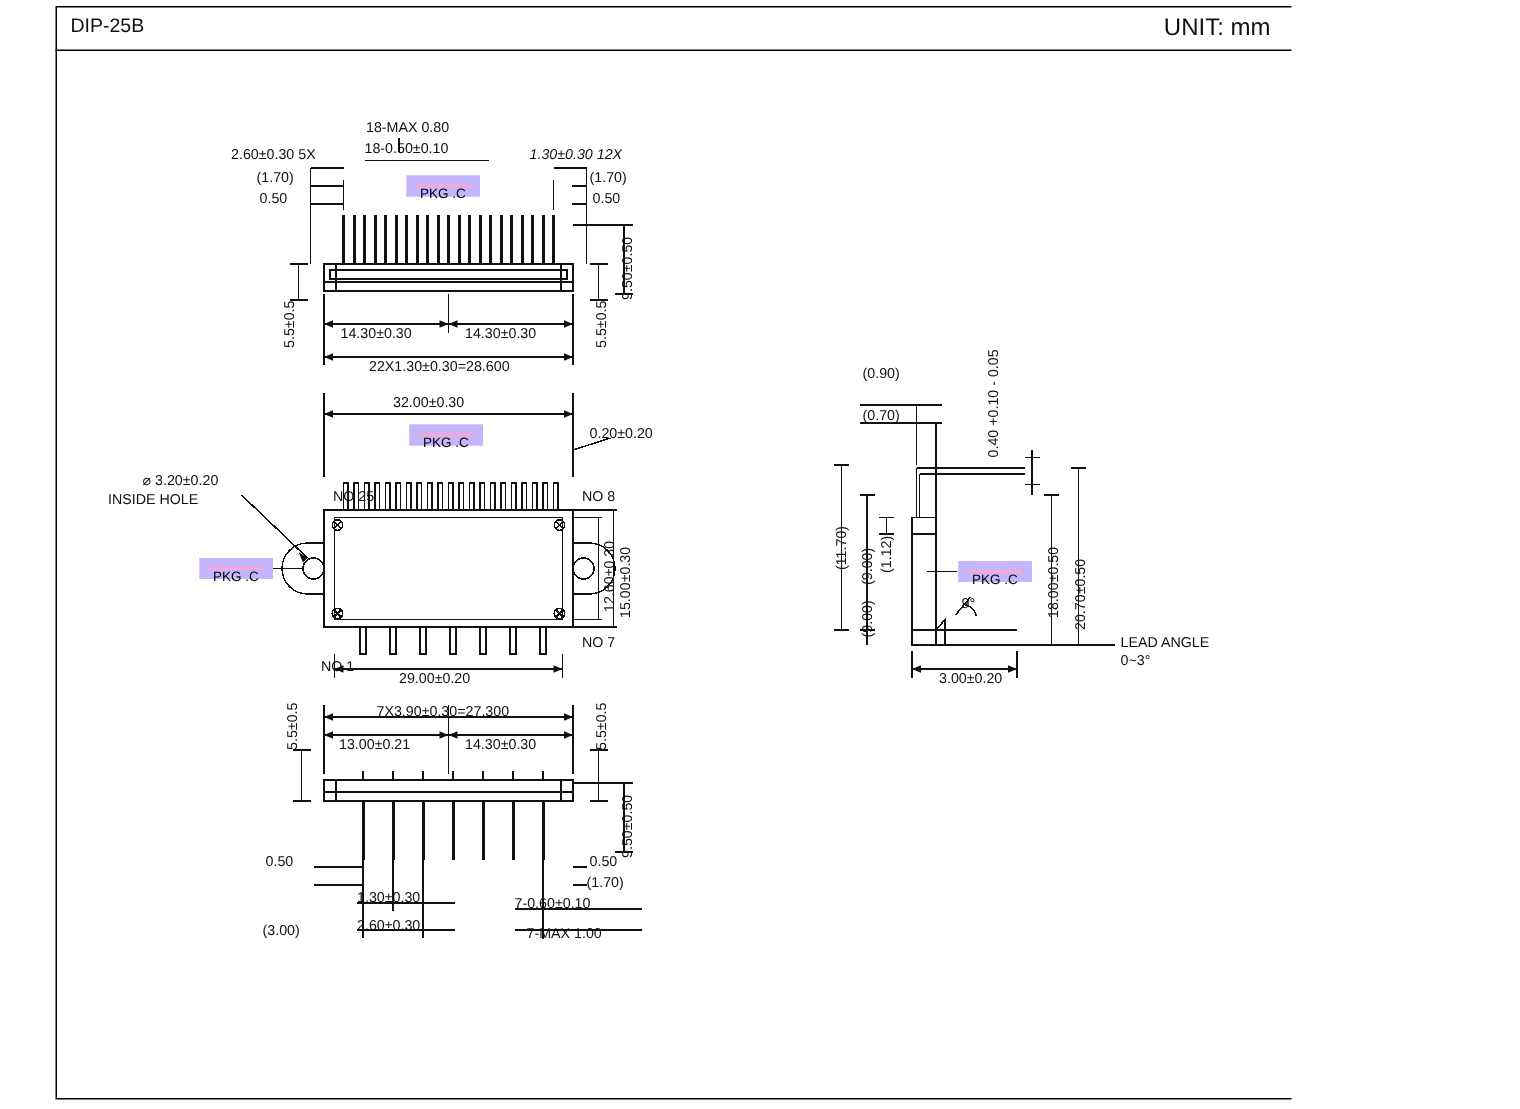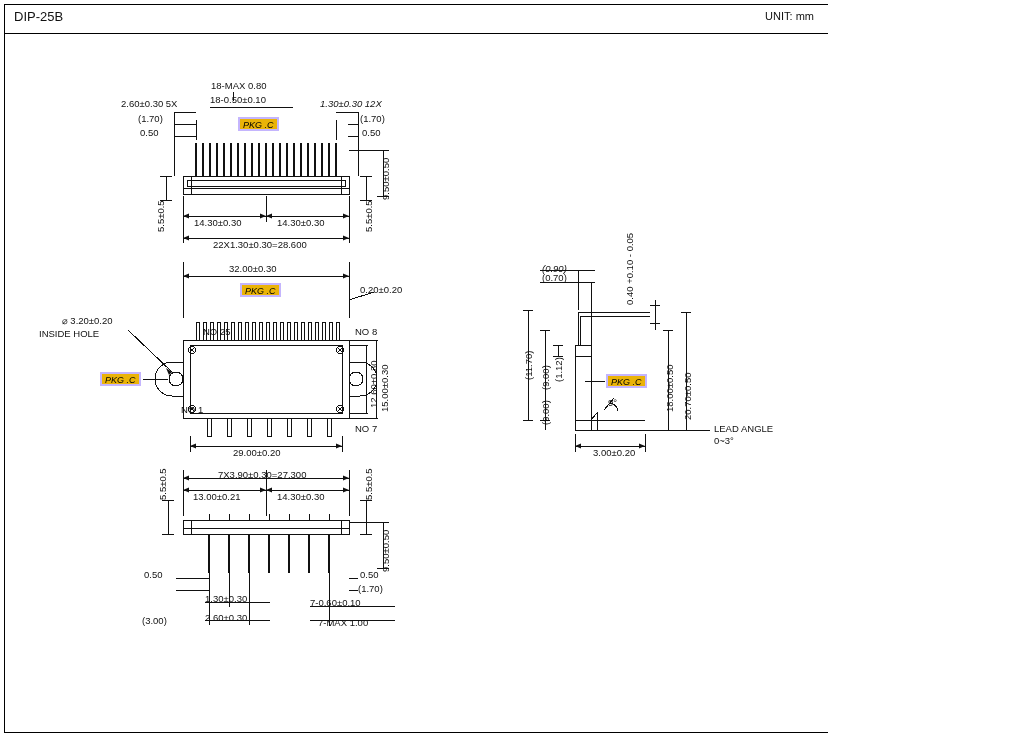--- a/index.html
+++ b/index.html
@@ -1,24 +1,24 @@
 <!DOCTYPE html>
 <html><head>
 <meta charset="utf-8">
 <style>
   html,body{margin:0;padding:0;background:#ffffff;}
   body{font-family:"Liberation Sans", sans-serif;}
-  #page{position:relative;width:828px;height:739px;background:#fff;overflow:hidden;}
+  #page{position:relative;width:828px;height:739px;background:#fff;overflow:hidden;margin-left:33px;}
   .frame{position:absolute;left:4px;top:4px;width:1003px;height:729px;border:1.5px solid #000;box-sizing:border-box;}
   .titlebar{position:absolute;left:4px;top:4px;width:1003px;height:30px;border-bottom:1.5px solid #000;box-sizing:border-box;}
   .title-left{position:absolute;left:14px;top:9px;font-size:13px;color:#111;}
-  .title-right{position:absolute;right:14px;top:10px;font-size:11px;color:#111;}
+  .title-right{position:absolute;right:14px;top:10px;font-size:16px;color:#111;}
   .lbl{position:absolute;font-size:9.5px;color:#111;white-space:nowrap;line-height:1.05;}
   .rot90{transform-origin:0 0;transform:rotate(-90deg);}
-  .ctrl{position:absolute;border:2px solid #c4b5fd;box-sizing:border-box;font-size:9px;padding:0 3px;line-height:12px;height:14px;background:#eab308;font-style:italic;}
+  .ctrl{position:absolute;border:6px solid #c4b5fd;box-sizing:border-box;font-size:9px;padding:0 3px;line-height:12px;height:14px;background:#f9a8d4;}
   svg{position:absolute;left:0;top:0;overflow:visible;}
 </style>
 </head>
 <body>
 
 <div id="page">
 
   <div class="frame"></div>
   <div class="titlebar"></div>
   <div class="title-left">DIP-25B</div>
@@ -227,23 +227,23 @@
     </svg>
 
     <div class="lbl" style="left:229px;top:264px;">32.00±0.30</div>
     <div class="ctrl" style="left:240px;top:283px;">PKG .C</div>
     <div class="lbl" style="left:360px;top:285px;">0.20±0.20</div>
 
     <div class="lbl" style="left:62px;top:316px;">⌀ 3.20±0.20</div>
     <div class="lbl" style="left:39px;top:329px;">INSIDE HOLE</div>
     <div class="ctrl" style="left:100px;top:372px;">PKG .C</div>
 
-    <div class="lbl" style="left:155px;top:327px;padding-left:48px;">NO 25</div>
+    <div class="lbl" style="left:141px;top:327px;padding-left:48px;">NO 25</div>
     <div class="lbl" style="left:355px;top:327px;">NO 8</div>
-    <div class="lbl" style="left:143px;top:405px;padding-left:38px;">NO 1</div>
+    <div class="lbl" style="left:143px;top:440px;padding-left:38px;">NO 1</div>
     <div class="lbl" style="left:355px;top:424px;">NO 7</div>
 
     <div class="lbl rot90" style="left:380px;top:412px;">15.00±0.30</div>
     <div class="lbl rot90" style="left:369px;top:408px;">12.60±0.30</div>
     <div class="lbl" style="left:233px;top:448px;">29.00±0.20</div>
   </div>
 
   <div>
     <svg width="1013" height="739">
       <g stroke="#111" stroke-width="1" fill="none" shape-rendering="crispEdges">
@@ -395,21 +395,21 @@
         <line x1="660" y1="430" x2="710" y2="430"></line>
 
         <line x1="585" y1="381" x2="605" y2="381"></line>
       </g>
       <g fill="#111">
         <polygon points="575,446 581,443.5 581,448.5"></polygon>
         <polygon points="645,446 639,443.5 639,448.5"></polygon>
       </g>
     </svg>
 
-    <div class="lbl" style="left:542px;top:264px;font-style:italic;">(0.90)</div>
+    <div class="lbl" style="left:542px;top:245px;">(0.90)</div>
     <div class="lbl" style="left:542px;top:273px;">(0.70)</div>
 
     <div class="lbl rot90" style="left:625px;top:305px;"><span>0.40</span> <span>+0.10</span> <span>- 0.05</span></div>
 
     <div class="lbl rot90" style="left:524px;top:380px;">(11.70)</div>
     <div class="lbl rot90" style="left:541px;top:390px;">(9.00)</div>
     <div class="lbl rot90" style="left:554px;top:382px;">(1.12)</div>
     <div class="lbl rot90" style="left:541px;top:425px;">(9.00)</div>
 
     <div class="ctrl" style="left:606px;top:374px;">PKG .C</div>

